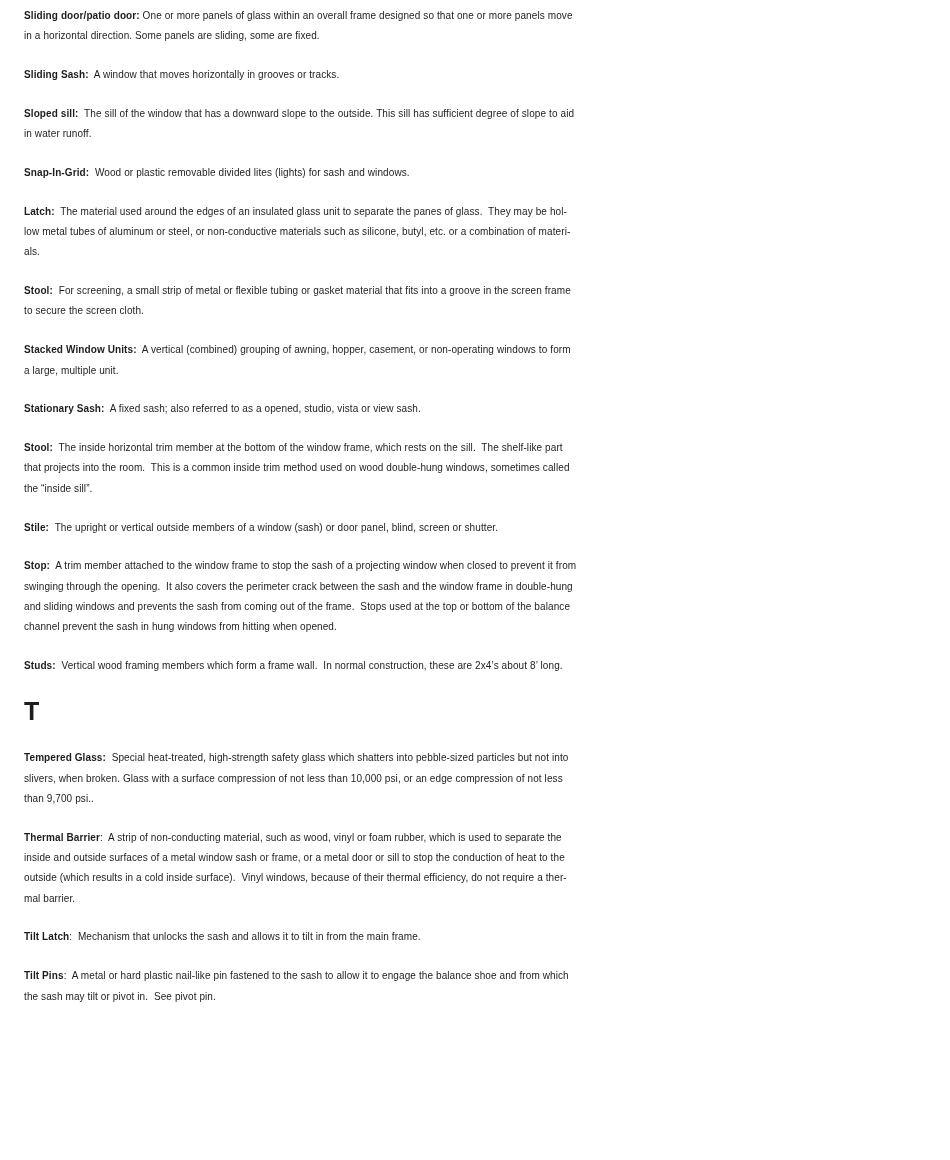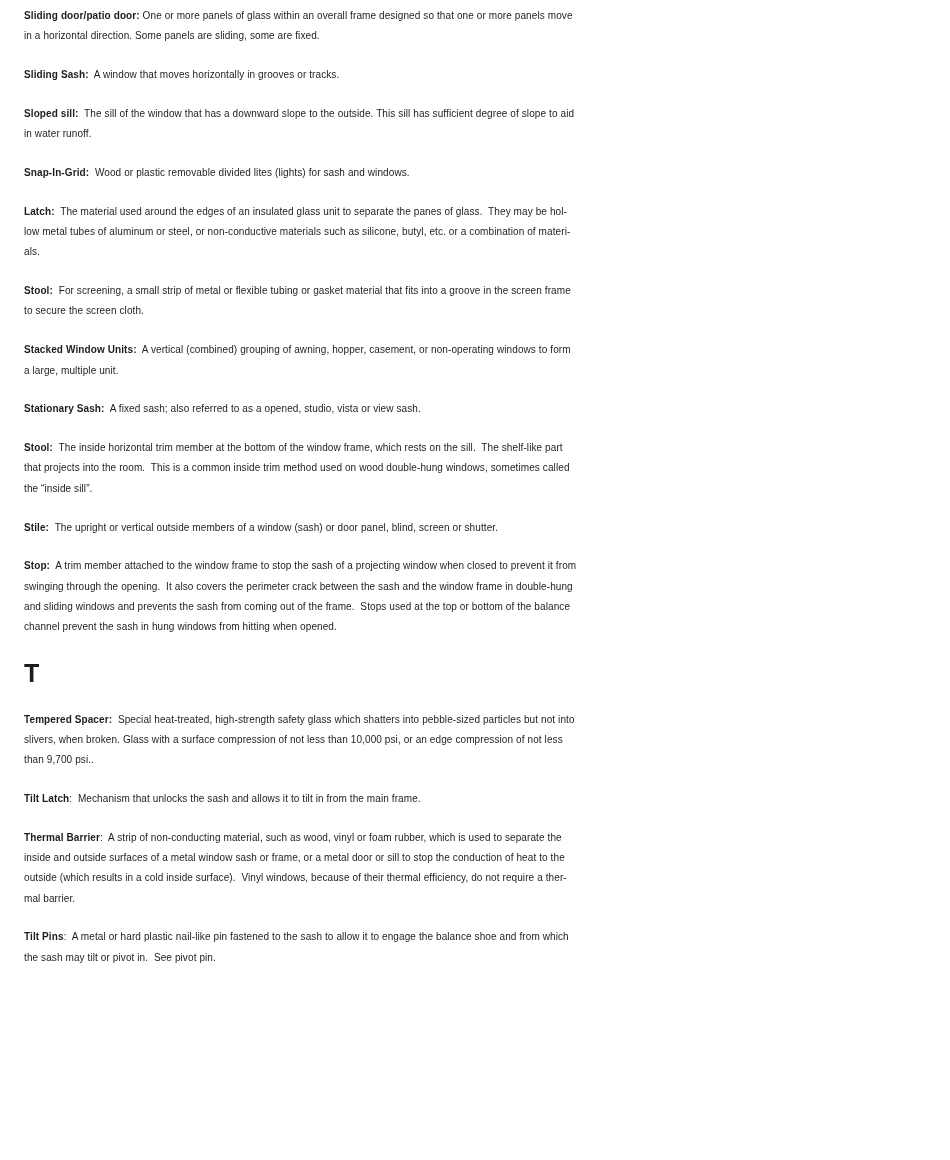--- a/index.html
+++ b/index.html
@@ -68,30 +68,31 @@
 that projects into the room.  This is a common inside trim method used on wood double-hung windows, sometimes called
 the “inside sill”.</span></p>
 
   <p class="entry"><b>Stile:</b><span>  The upright or vertical outside members of a window (sash) or door panel, blind, screen or shutter.</span></p>
 
   <p class="entry"><b>Stop:</b><span>  A trim member attached to the window frame to stop the sash of a projecting window when closed to prevent it from
 swinging through the opening.  It also covers the perimeter crack between the sash and the window frame in double-hung
 and sliding windows and prevents the sash from coming out of the frame.  Stops used at the top or bottom of the balance
 channel prevent the sash in hung windows from hitting when opened.</span></p>
 
+  <p class="entry"><b>Studs:</b><span>  Vertical wood framing members which form a frame wall.  In normal construction, these are 2x4’s about 8’ long.</span></p>
 
   <div class="heading">T</div>
 
-  <p class="entry"><b>Tempered Spacer:</b><span>  Special heat-treated, high-strength safety glass which shatters into pebble-sized particles but not into
+  <p class="entry"><b>Tempered Glass:</b><span>  Special heat-treated, high-strength safety glass which shatters into pebble-sized particles but not into
 slivers, when broken. Glass with a surface compression of not less than 10,000 psi, or an edge compression of not less
 than 9,700 psi..</span></p>
-
-  <p class="entry"><b>Tilt Latch</b><span>:  Mechanism that unlocks the sash and allows it to tilt in from the main frame.</span></p>
 
   <p class="entry"><b>Thermal Barrier</b><span>:  A strip of non-conducting material, such as wood, vinyl or foam rubber, which is used to separate the
 inside and outside surfaces of a metal window sash or frame, or a metal door or sill to stop the conduction of heat to the
 outside (which results in a cold inside surface).  Vinyl windows, because of their thermal efficiency, do not require a ther-
 mal barrier.</span></p>
+
+  <p class="entry"><b>Tilt Latch</b><span>:  Mechanism that unlocks the sash and allows it to tilt in from the main frame.</span></p>
 
   <p class="entry"><b>Tilt Pins</b><span>:  A metal or hard plastic nail-like pin fastened to the sash to allow it to engage the balance shoe and from which
 the sash may tilt or pivot in.  See pivot pin.</span></p>
 
 </div>
 
 </body></html>

